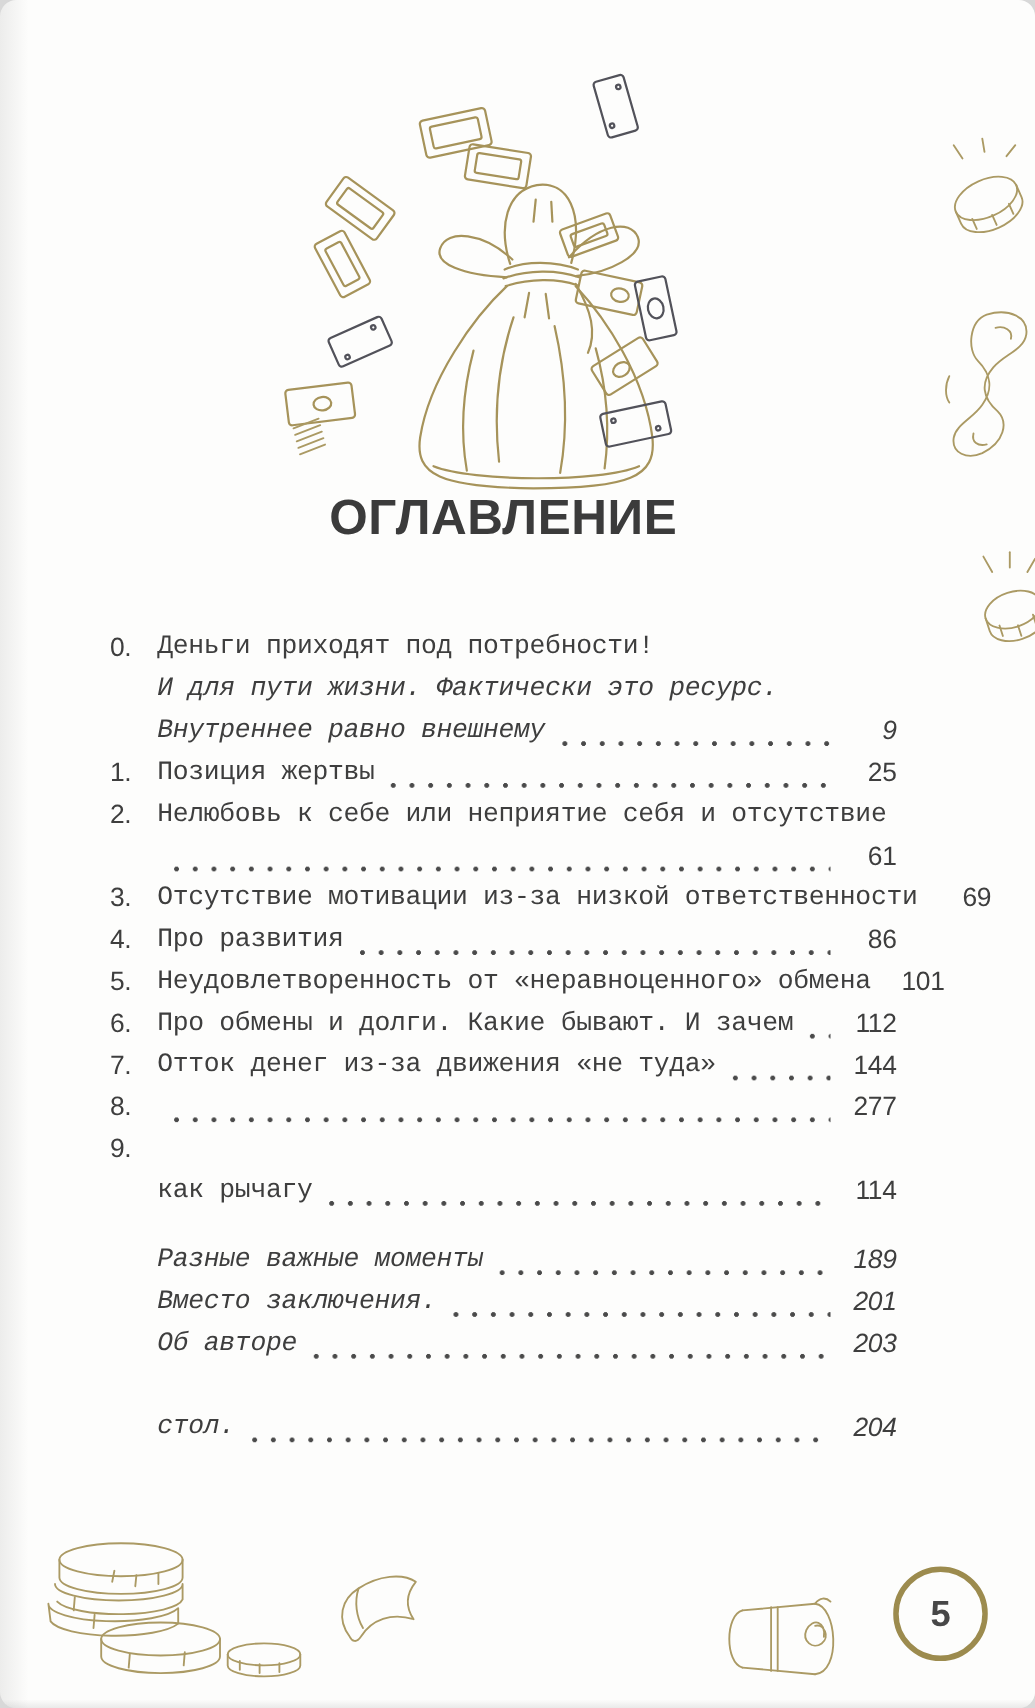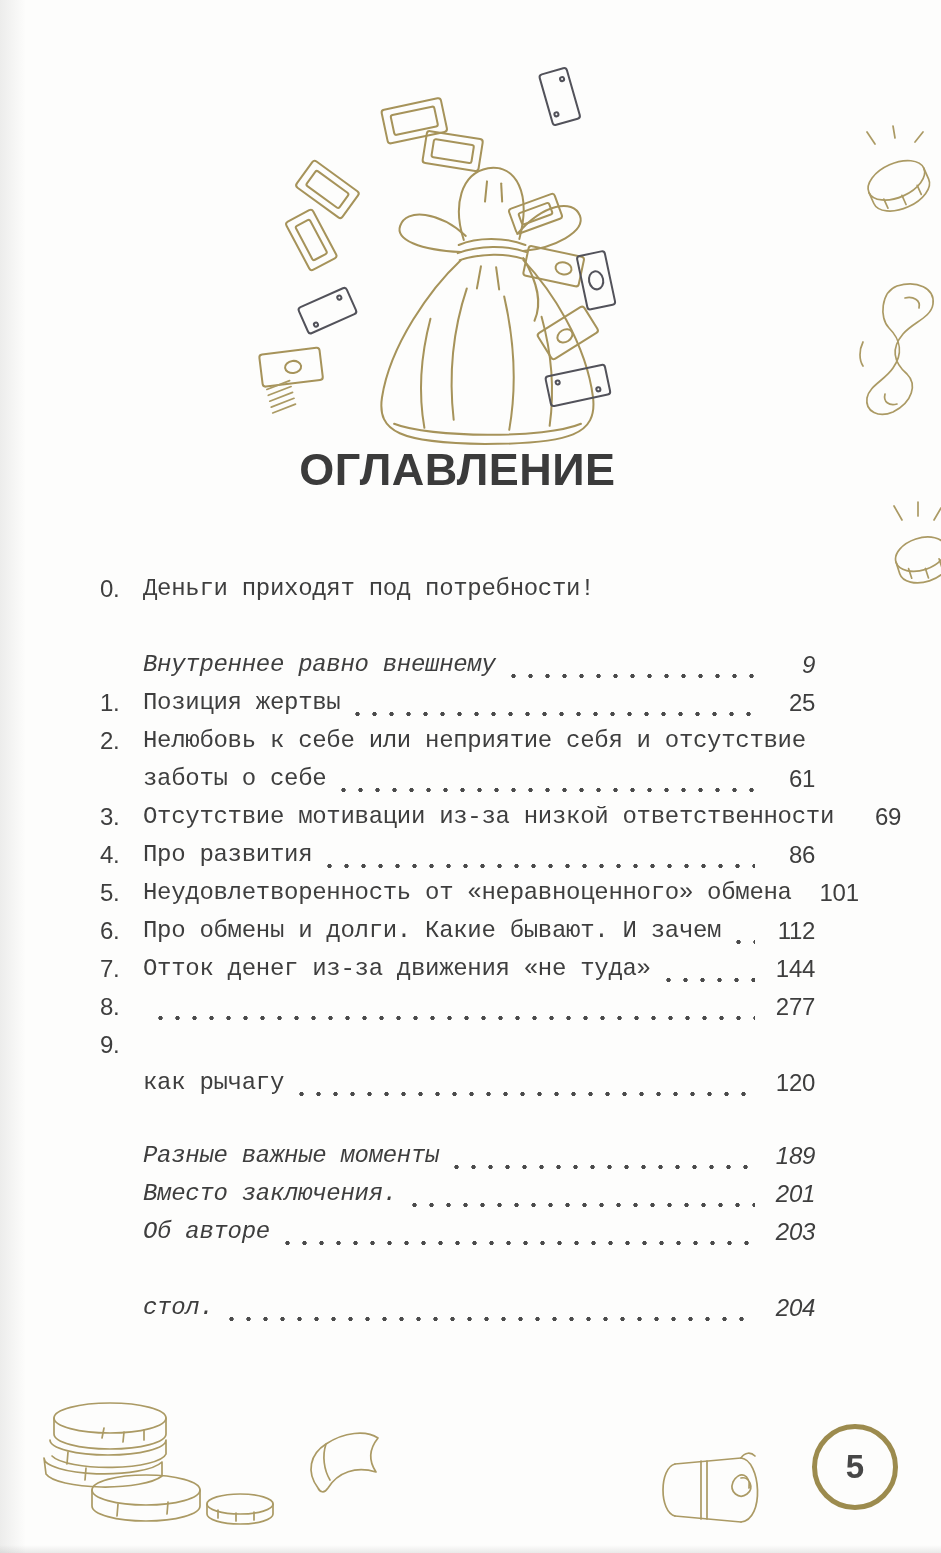--- a/index.html
+++ b/index.html
@@ -1,20 +1,21 @@
 <!DOCTYPE html>
 <html lang="ru"><head>
 <meta charset="utf-8">
 <style>
   html,body{margin:0;padding:0;background:#d8d8d8;}
   .sheet{
     position:relative;width:941px;height:1553px;margin:0 auto;
     background:#fdfdfc;overflow:hidden;
     font-family:"Liberation Sans","DejaVu Sans",sans-serif;
     color:#3d3d3d;
+    border-radius:15px;
   }
   .edge-left{position:absolute;left:0;top:0;bottom:0;width:26px;
     background:linear-gradient(90deg,rgba(90,90,90,.10),rgba(90,90,90,0));
     pointer-events:none;}
   .edge-bottom{position:absolute;left:0;right:0;bottom:0;height:8px;
     background:linear-gradient(0deg,rgba(90,90,90,.12),rgba(90,90,90,0));
     pointer-events:none;}
 
   
   .bag-illo{position:absolute;left:252px;top:42px;width:466px;height:404px;}
@@ -33,21 +34,21 @@
   .title{
     position:absolute;left:100px;right:126px;top:444px;
     text-align:center;font-size:45px;font-weight:bold;
     letter-spacing:.5px;color:#3b3b3b;
   }
 
   
   .toc{position:absolute;left:100px;right:126px;top:570px;}
   .row{display:flex;line-height:38px;height:38px;font-size:24px;letter-spacing:-.3px;color:#3e3e3e;}
   .row.it{font-style:italic;}
-  .row.gap{margin-top:35px;}
+  .row.gap{margin-top:25px;}
   .num{flex:0 0 43px;}
   .txt{white-space:nowrap;font-family:Liberation Mono, monospace;}
   .dots{flex:1 1 0;align-self:flex-end;height:12px;margin:0 8px 0 7px;
     background-image:radial-gradient(circle,#4a4a4a 1.9px,rgba(0,0,0,0) 2.5px);
     background-size:17px 6px;background-repeat:repeat-x;background-position:2px 1px;}
   .dots.empty{background:none;}
   .pg{flex:0 0 52px;text-align:right;}
 
   
   .pagenum{
@@ -153,20 +154,21 @@
 
   <div class="toc">
       <div class="row">
         <span class="num">0.</span>
         <span class="txt">Деньги приходят под потребности!</span>
         <span class="dots empty"></span>
         <span class="pg"></span>
       </div>
       <div class="row it">
         <span class="num"></span>
+        <span class="txt">И для пути жизни. Фактически это ресурс.</span>
         <span class="dots empty"></span>
         <span class="pg"></span>
       </div>
       <div class="row it">
         <span class="num"></span>
         <span class="txt">Внутреннее равно внешнему</span>
         <span class="dots"></span>
         <span class="pg">9</span>
       </div>
       <div class="row">
@@ -176,21 +178,20 @@
         <span class="pg">25</span>
       </div>
       <div class="row">
         <span class="num">2.</span>
         <span class="txt">Нелюбовь к себе или неприятие себя и отсутствие</span>
         <span class="dots empty"></span>
         <span class="pg"></span>
       </div>
       <div class="row">
         <span class="num"></span>
-        <span class="txt">заботы о себе</span>
         <span class="dots"></span>
         <span class="pg">61</span>
       </div>
       <div class="row">
         <span class="num">3.</span>
         <span class="txt">Отсутствие мотивации из-за низкой ответственности</span>
         <span class="dots empty"></span>
         <span class="pg">69</span>
       </div>
       <div class="row">
@@ -224,21 +225,21 @@
       </div>
       <div class="row">
         <span class="num">9.</span>
         <span class="dots empty"></span>
         <span class="pg"></span>
       </div>
       <div class="row">
         <span class="num"></span>
         <span class="txt">как рычагу</span>
         <span class="dots"></span>
-        <span class="pg">120</span>
+        <span class="pg">114</span>
       </div>
       <div class="row it gap">
         <span class="num"></span>
         <span class="txt">Разные важные моменты</span>
         <span class="dots"></span>
         <span class="pg">189</span>
       </div>
       <div class="row it">
         <span class="num"></span>
         <span class="txt">Вместо заключения.</span>

